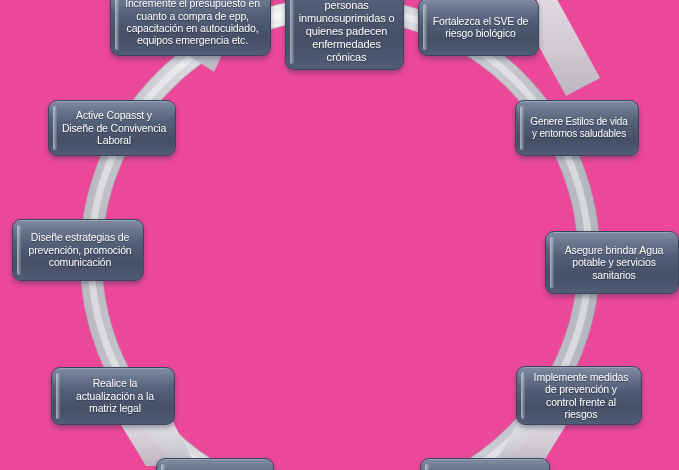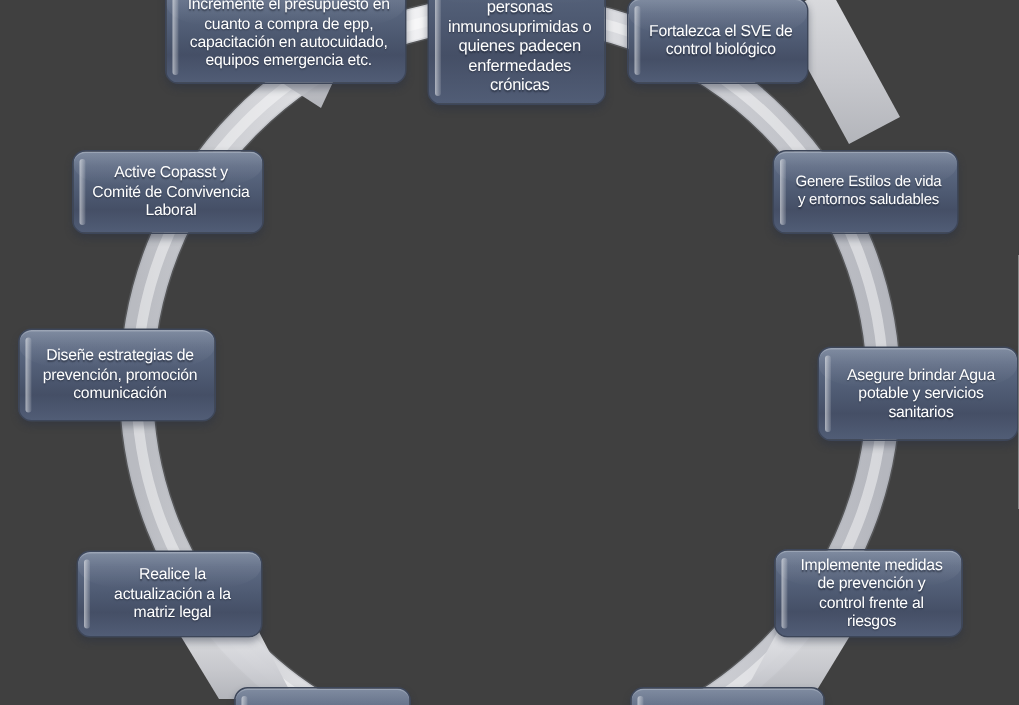--- a/index.html
+++ b/index.html
@@ -6,21 +6,21 @@
   html,body{margin:0;padding:0;}
   body{
     width:679px;height:470px;
     background:#ffffff;
     font-family:"Liberation Sans", sans-serif;
     overflow:hidden;
   }
   #canvas{
     position:relative;
     width:679px;height:470px;
-    background:#404040;
+    background:#ec4899;
     overflow:hidden;
   }
 
   
   #ring-layer{
     position:absolute;
     left:0;top:0;
     width:679px;height:470px;
     pointer-events:none;
   }
@@ -141,21 +141,21 @@
 
   <div class="node" id="node-top-left">
     <span class="label">Incremente el presupuesto en cuanto a compra de epp, capacitación en autocuidado, equipos emergencia etc.</span>
   </div>
 
   <div class="node" id="node-top-center">
     <span class="label">respiratorio, adultos mayores, mujeres embarazadas, personas inmunosuprimidas o quienes padecen enfermedades crónicas</span>
   </div>
 
   <div class="node" id="node-top-right">
-    <span class="label">Fortalezca el SVE de control biológico</span>
+    <span class="label">Fortalezca el SVE de riesgo biológico</span>
   </div>
 
   <div class="node" id="node-right-upper">
     <span class="label">Genere Estilos de vida y entornos saludables</span>
   </div>
 
   <div class="node" id="node-right-lower">
     <span class="label">Implemente medidas de prevención y control frente al riesgos</span>
   </div>
 
@@ -173,16 +173,16 @@
 
   <div class="node" id="node-left-lower">
     <span class="label">Realice la actualización a la matriz legal</span>
   </div>
 
   <div class="node" id="node-left-mid">
     <span class="label">Diseñe estrategias de prevención, promoción comunicación</span>
   </div>
 
   <div class="node" id="node-left-upper">
-    <span class="label">Active Copasst y Comité de Convivencia Laboral</span>
+    <span class="label">Active Copasst y Diseñe de Convivencia Laboral</span>
   </div>
 
 </div>
 
 </body></html>

